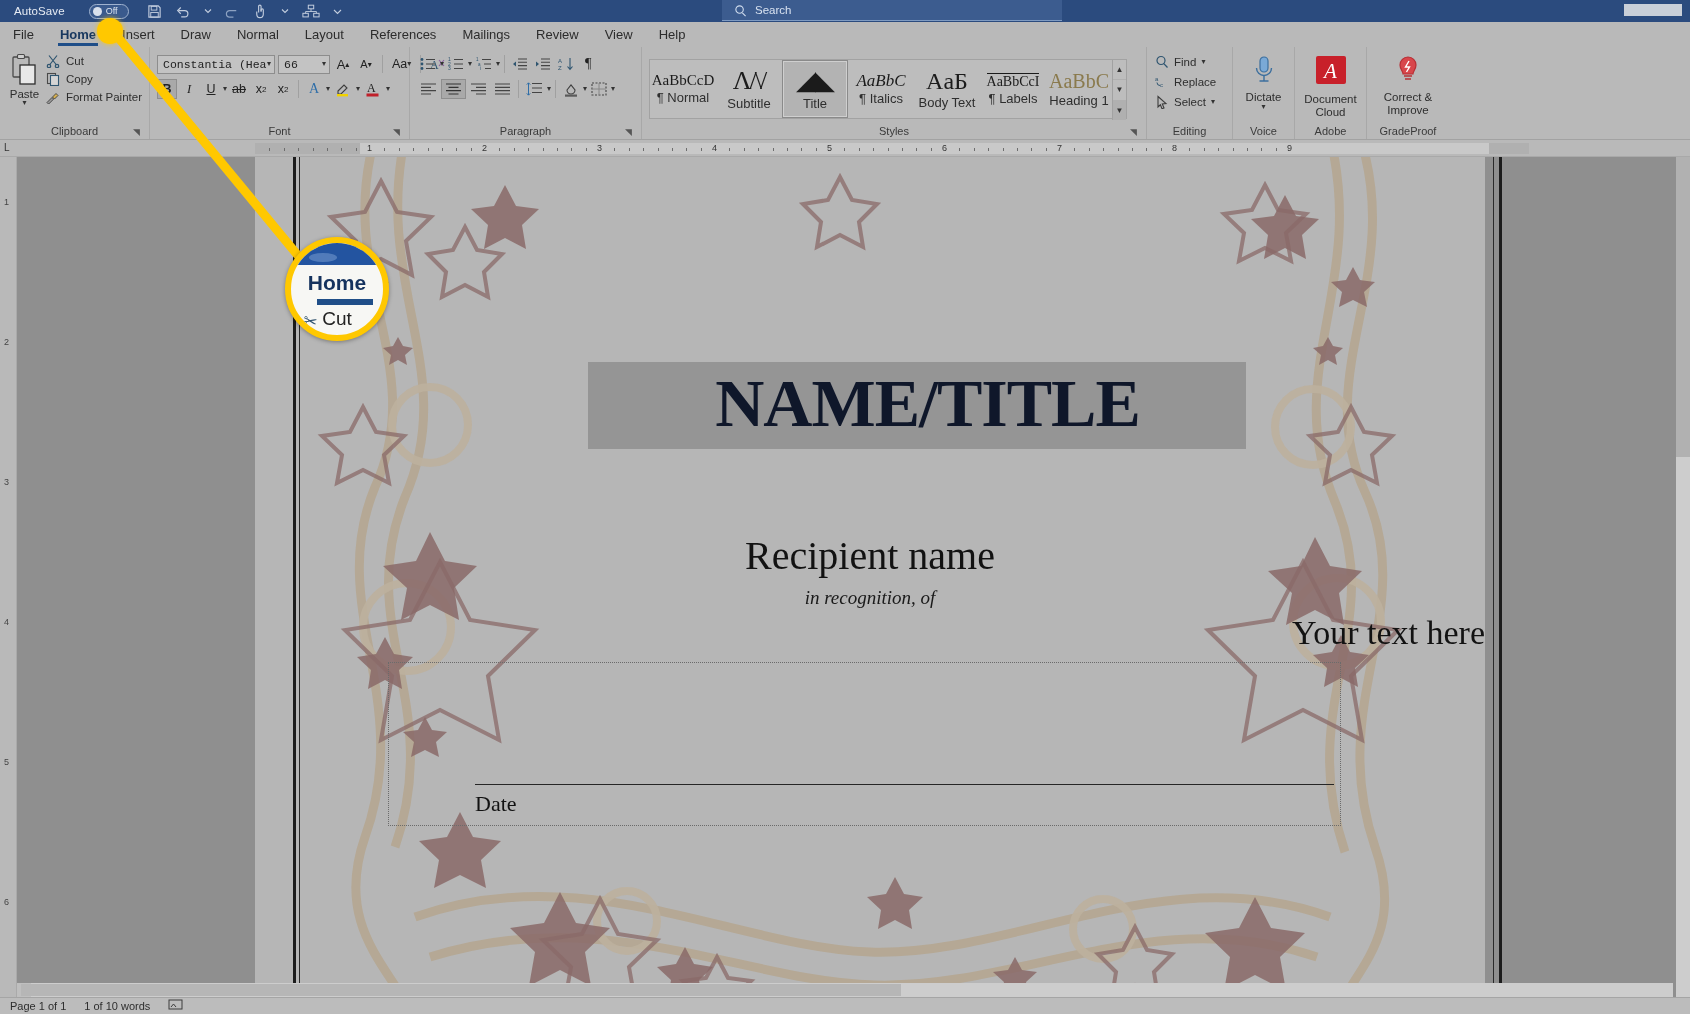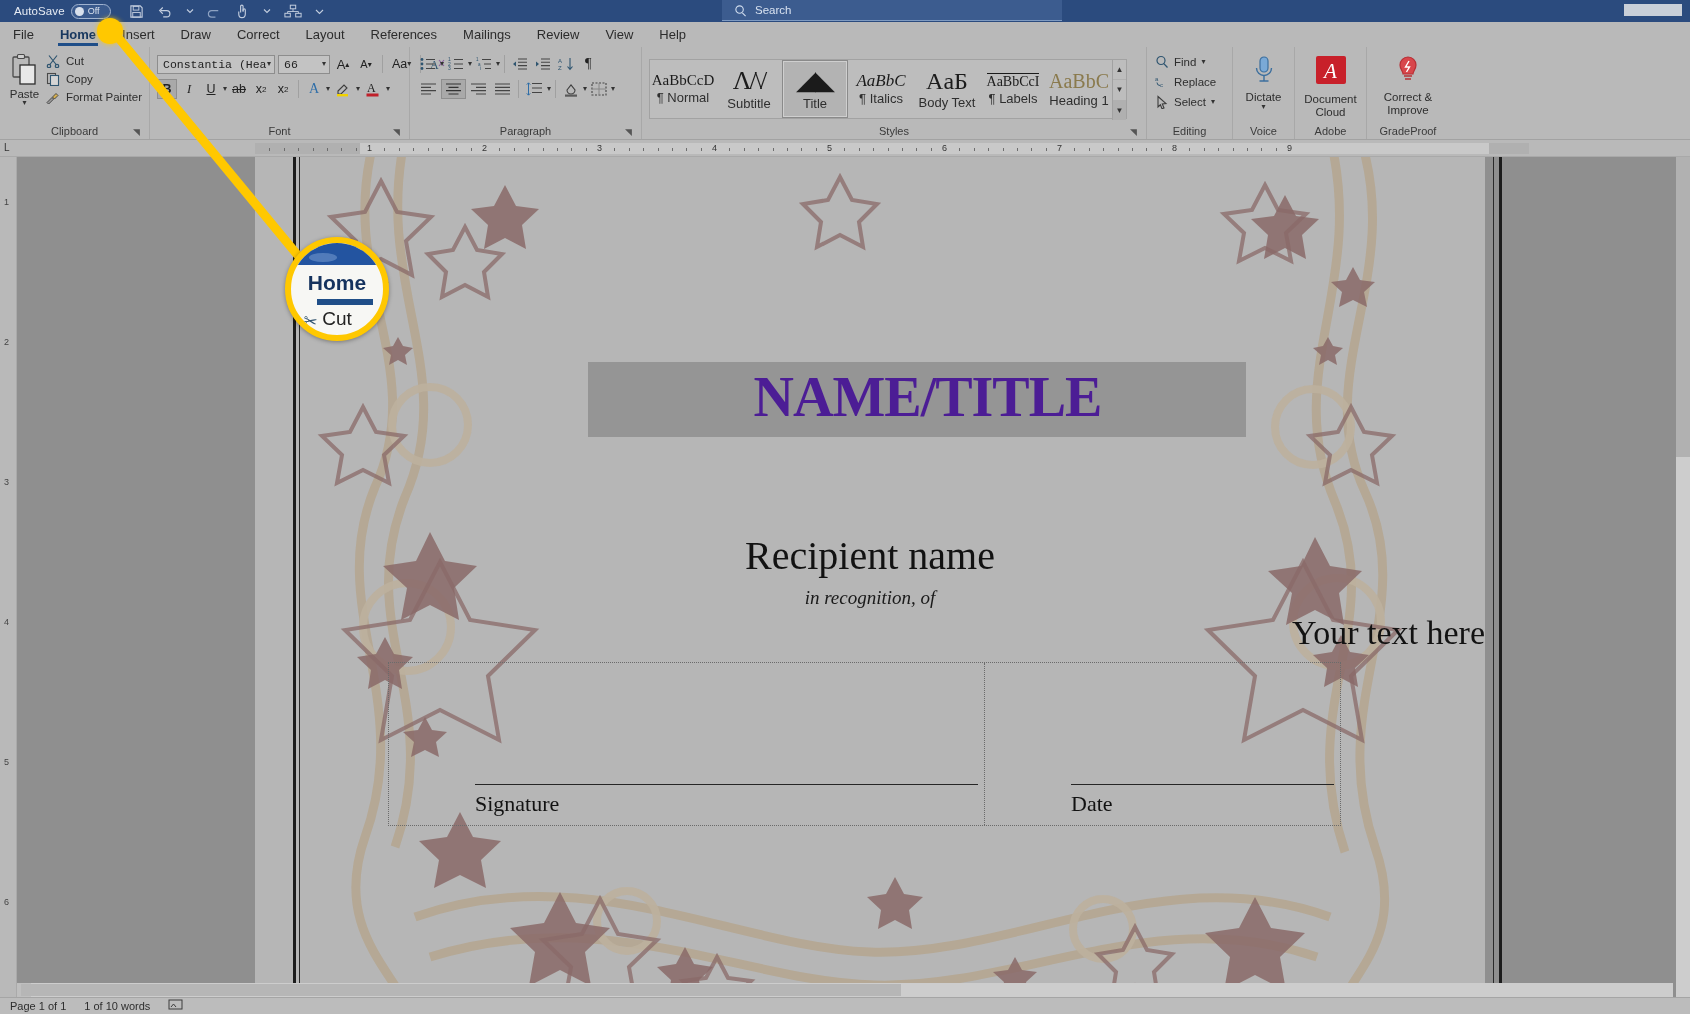--- a/index.html
+++ b/index.html
@@ -9,21 +9,21 @@
     overflow: hidden;
     font-family: "Liberation Sans", sans-serif;
     background: #b8b8b8;
   }
   
   .titlebar {
     position: absolute; top: 0; left: 0; width: 1690px; height: 22px;
     background: #2b4b7e; color: #dfe6f0;
     display: flex; align-items: center; font-size: 11.5px;
   }
-  .tb-autosave { display:flex; align-items:center; gap:6px; margin-left: 14px; }
+  .tb-autosave { display:flex; align-items:center; gap:24px; margin-left: 14px; }
   .tb-autosave .lbl { font-size: 11.5px; color:#e7ecf4; letter-spacing:.1px;}
   .toggle-pill {
     width: 40px; height: 15px; border-radius: 8px;
     border: 1px solid #9fb2cf; background: #3a5a8d;
     display:flex; align-items:center; position: relative;
   }
   .toggle-pill .knob {
     width: 9px; height: 9px; border-radius:50%; background:#d8e0ec; margin-left:3px;
   }
   .toggle-pill .off { font-size: 9px; margin-left:4px; color:#dbe3ef; }
@@ -145,21 +145,21 @@
   .page-edge-r2{ position:absolute; left:1482px; top:0; width:3px; height:840px; background:#1c1c1c;}
 
   .cert-title {
     position:absolute; left:0; right:0; top:122px; text-align:center;
     font-family:"Liberation Serif", serif; font-size:66px; color:#141414;
     letter-spacing:1px;
   }
   .cert-name-wrap { position:absolute; left:333px; top:205px; width:658px; background:#959595; padding:6px 0 10px 0; }
   .cert-name {
     text-align:center; font-family:"Liberation Serif", serif;
-    font-size:56px; font-weight:bold; color:#4c1d95; line-height:1.05; letter-spacing:-1px;padding-left:21px;
+    font-size:68px; font-weight:bold; color:#0f172a; line-height:1.05; letter-spacing:-1px;padding-left:21px;
   }
   .cert-awarded {
     position:absolute; left:0; right:0; top:349px; text-align:center;
     font-family:"Liberation Serif", serif; font-style:italic; font-size:20px; color:#1a1a1a;
   }
   .cert-recipient {
     position:absolute; left:0; right:0; top:375px; text-align:center;
     font-family:"Liberation Serif", serif; font-size:40px; color:#121212;
   }
   .cert-recog {
@@ -291,21 +291,21 @@
   <div class="tb-right">
     <span class="chip"></span>
   </div>
 </div>
 
 <div class="tabs">
   <div class="tab"><span>File</span></div>
   <div class="tab active"><span>Home</span></div>
   <div class="tab"><span>Insert</span></div>
   <div class="tab"><span>Draw</span></div>
-  <div class="tab"><span>Correct</span></div>
+  <div class="tab"><span>Normal</span></div>
   <div class="tab"><span>Layout</span></div>
   <div class="tab"><span>References</span></div>
   <div class="tab"><span>Mailings</span></div>
   <div class="tab"><span>Review</span></div>
   <div class="tab"><span>View</span></div>
   <div class="tab"><span>Help</span></div>
 </div>
 
 <div class="ribbon">
 
@@ -829,24 +829,20 @@
     </svg>
 
     <div class="cert-name-wrap">
       <div class="cert-name">NAME/TITLE</div>
     </div>
     <div class="cert-recipient">Recipient name</div>
     <div class="cert-recog">in recognition, of</div>
     <div class="cert-yourtext">Your text here</div>
 
     <div class="sigtable">
-      <div class="sigcell a">
-        <div class="sigline"></div>
-        <div class="siglabel">Signature</div>
-      </div>
       <div class="sigcell b">
         <div class="sigline"></div>
         <div class="siglabel">Date</div>
       </div>
     </div>
   </div>
   <div class="page-edge-l"></div>
   <div class="page-edge-l2"></div>
   <div class="page-edge-r"></div>
   <div class="page-edge-r2"></div>

